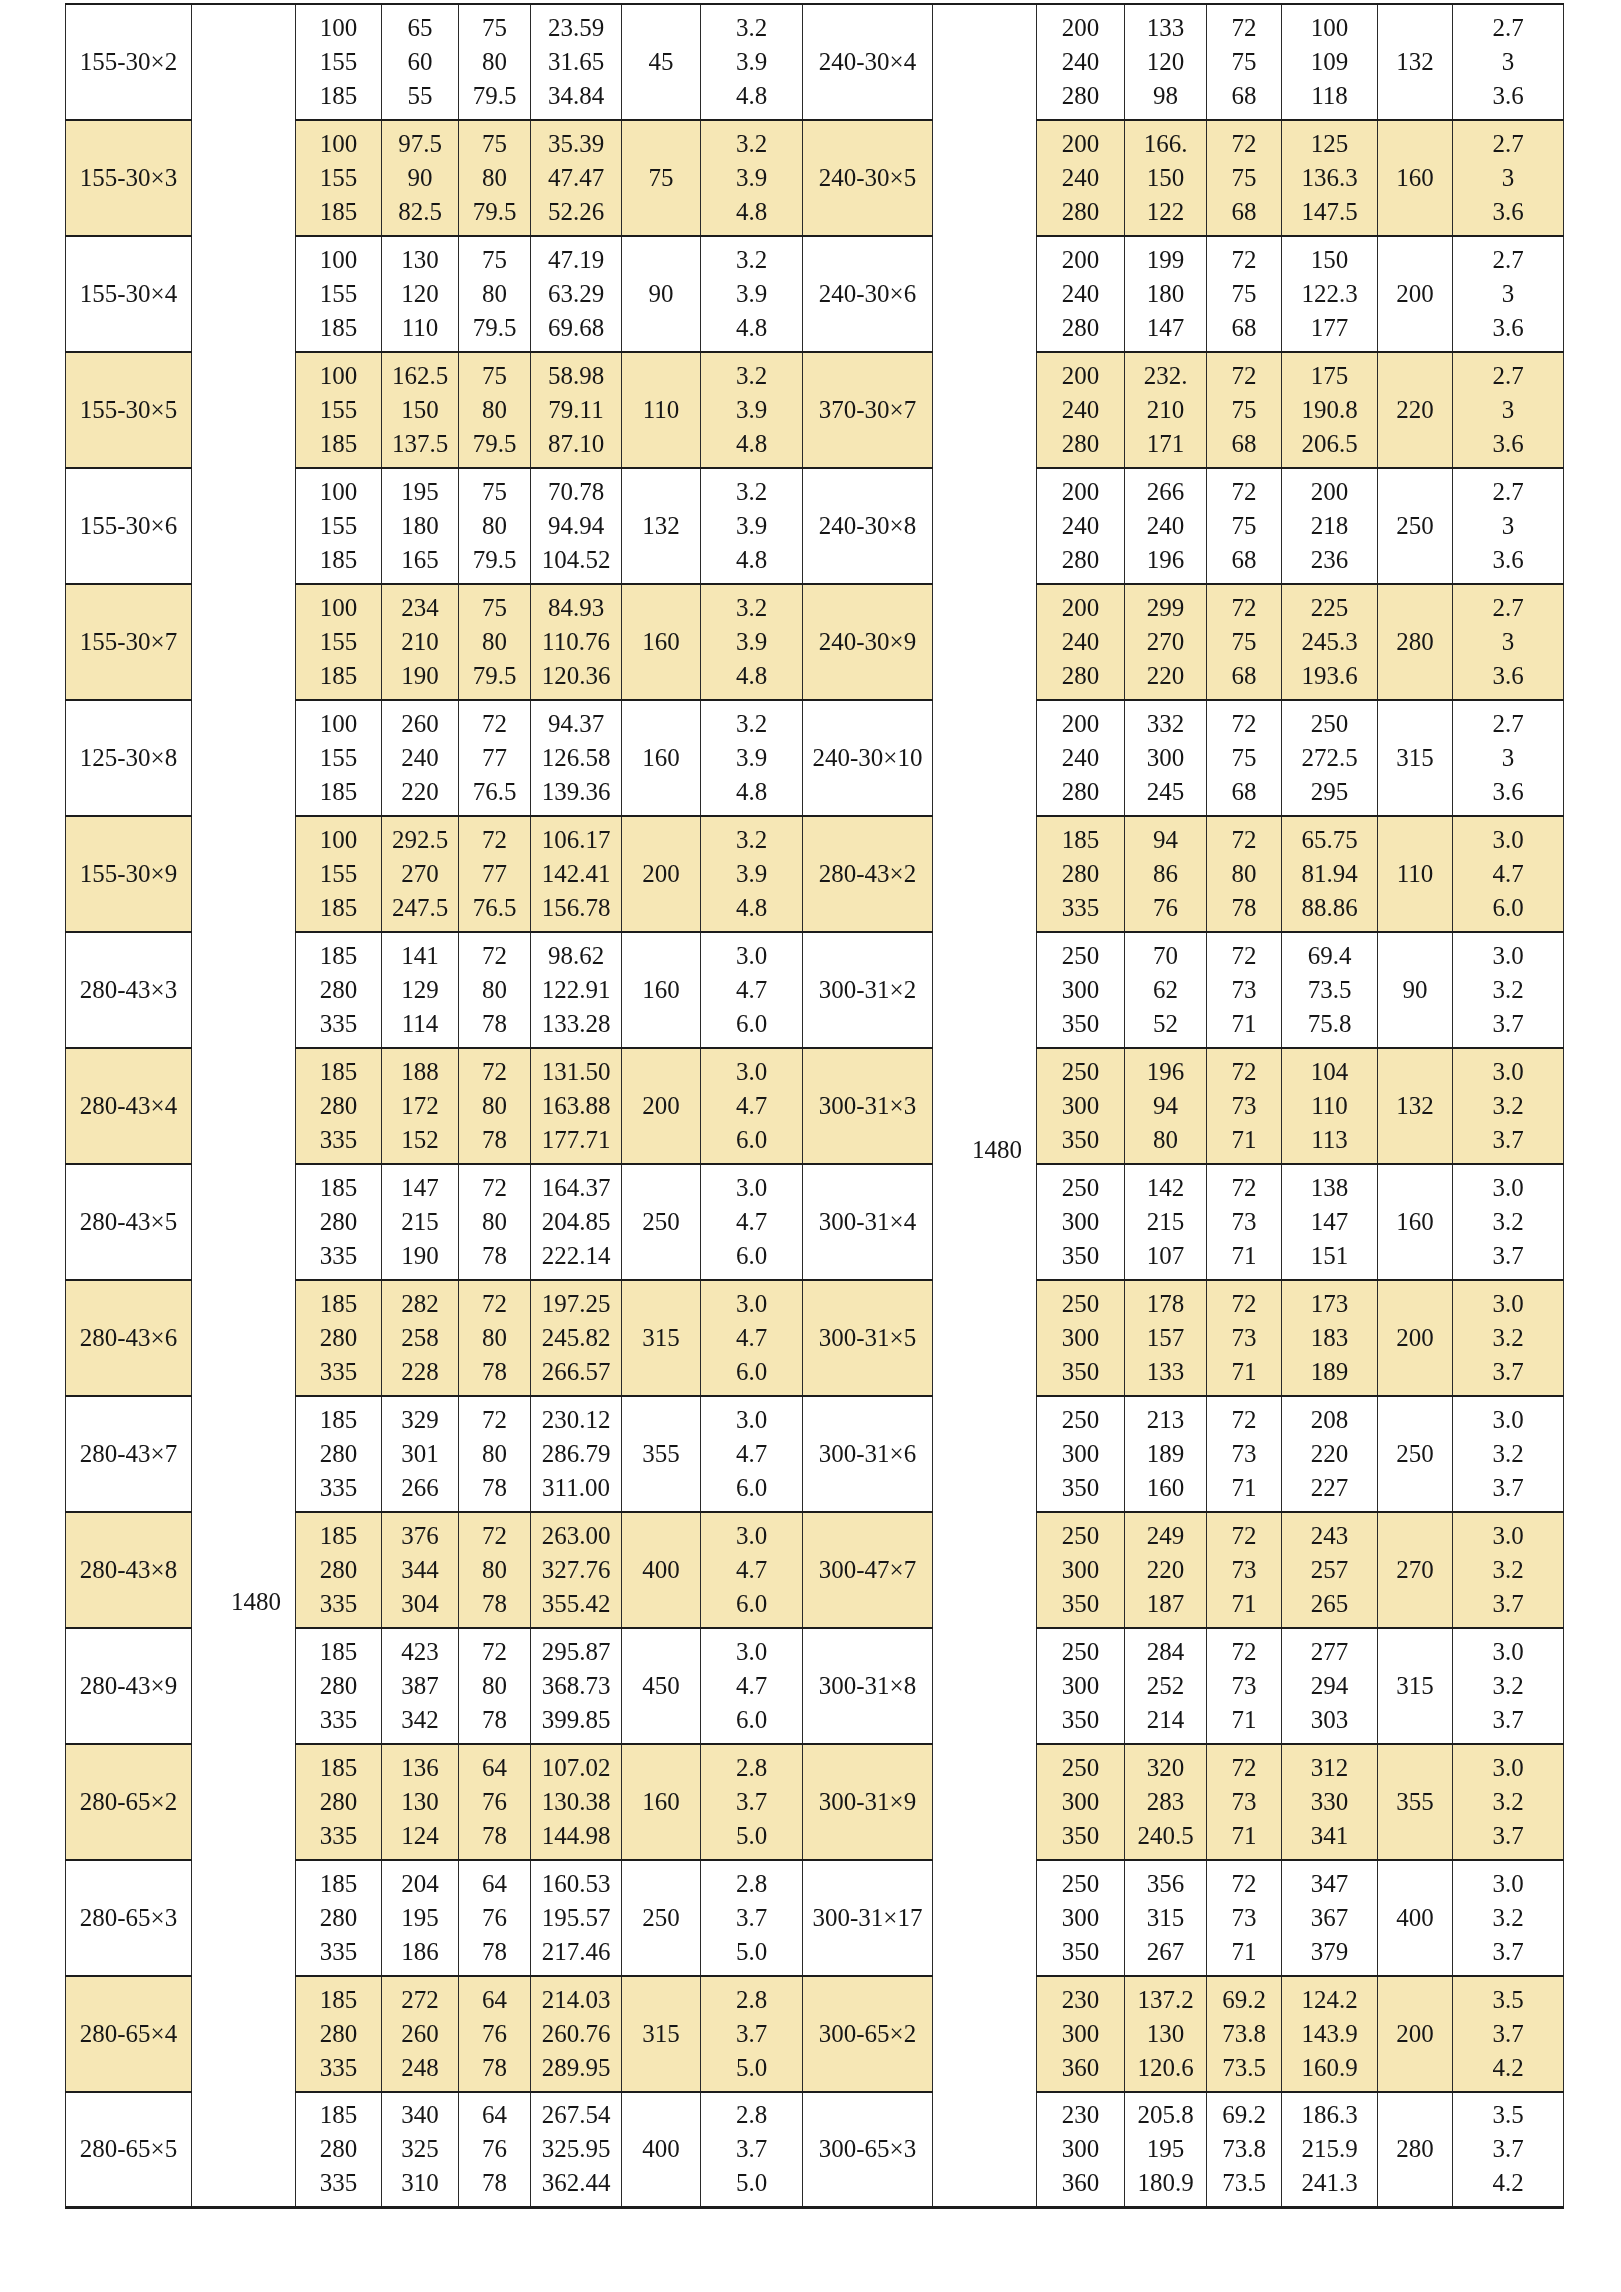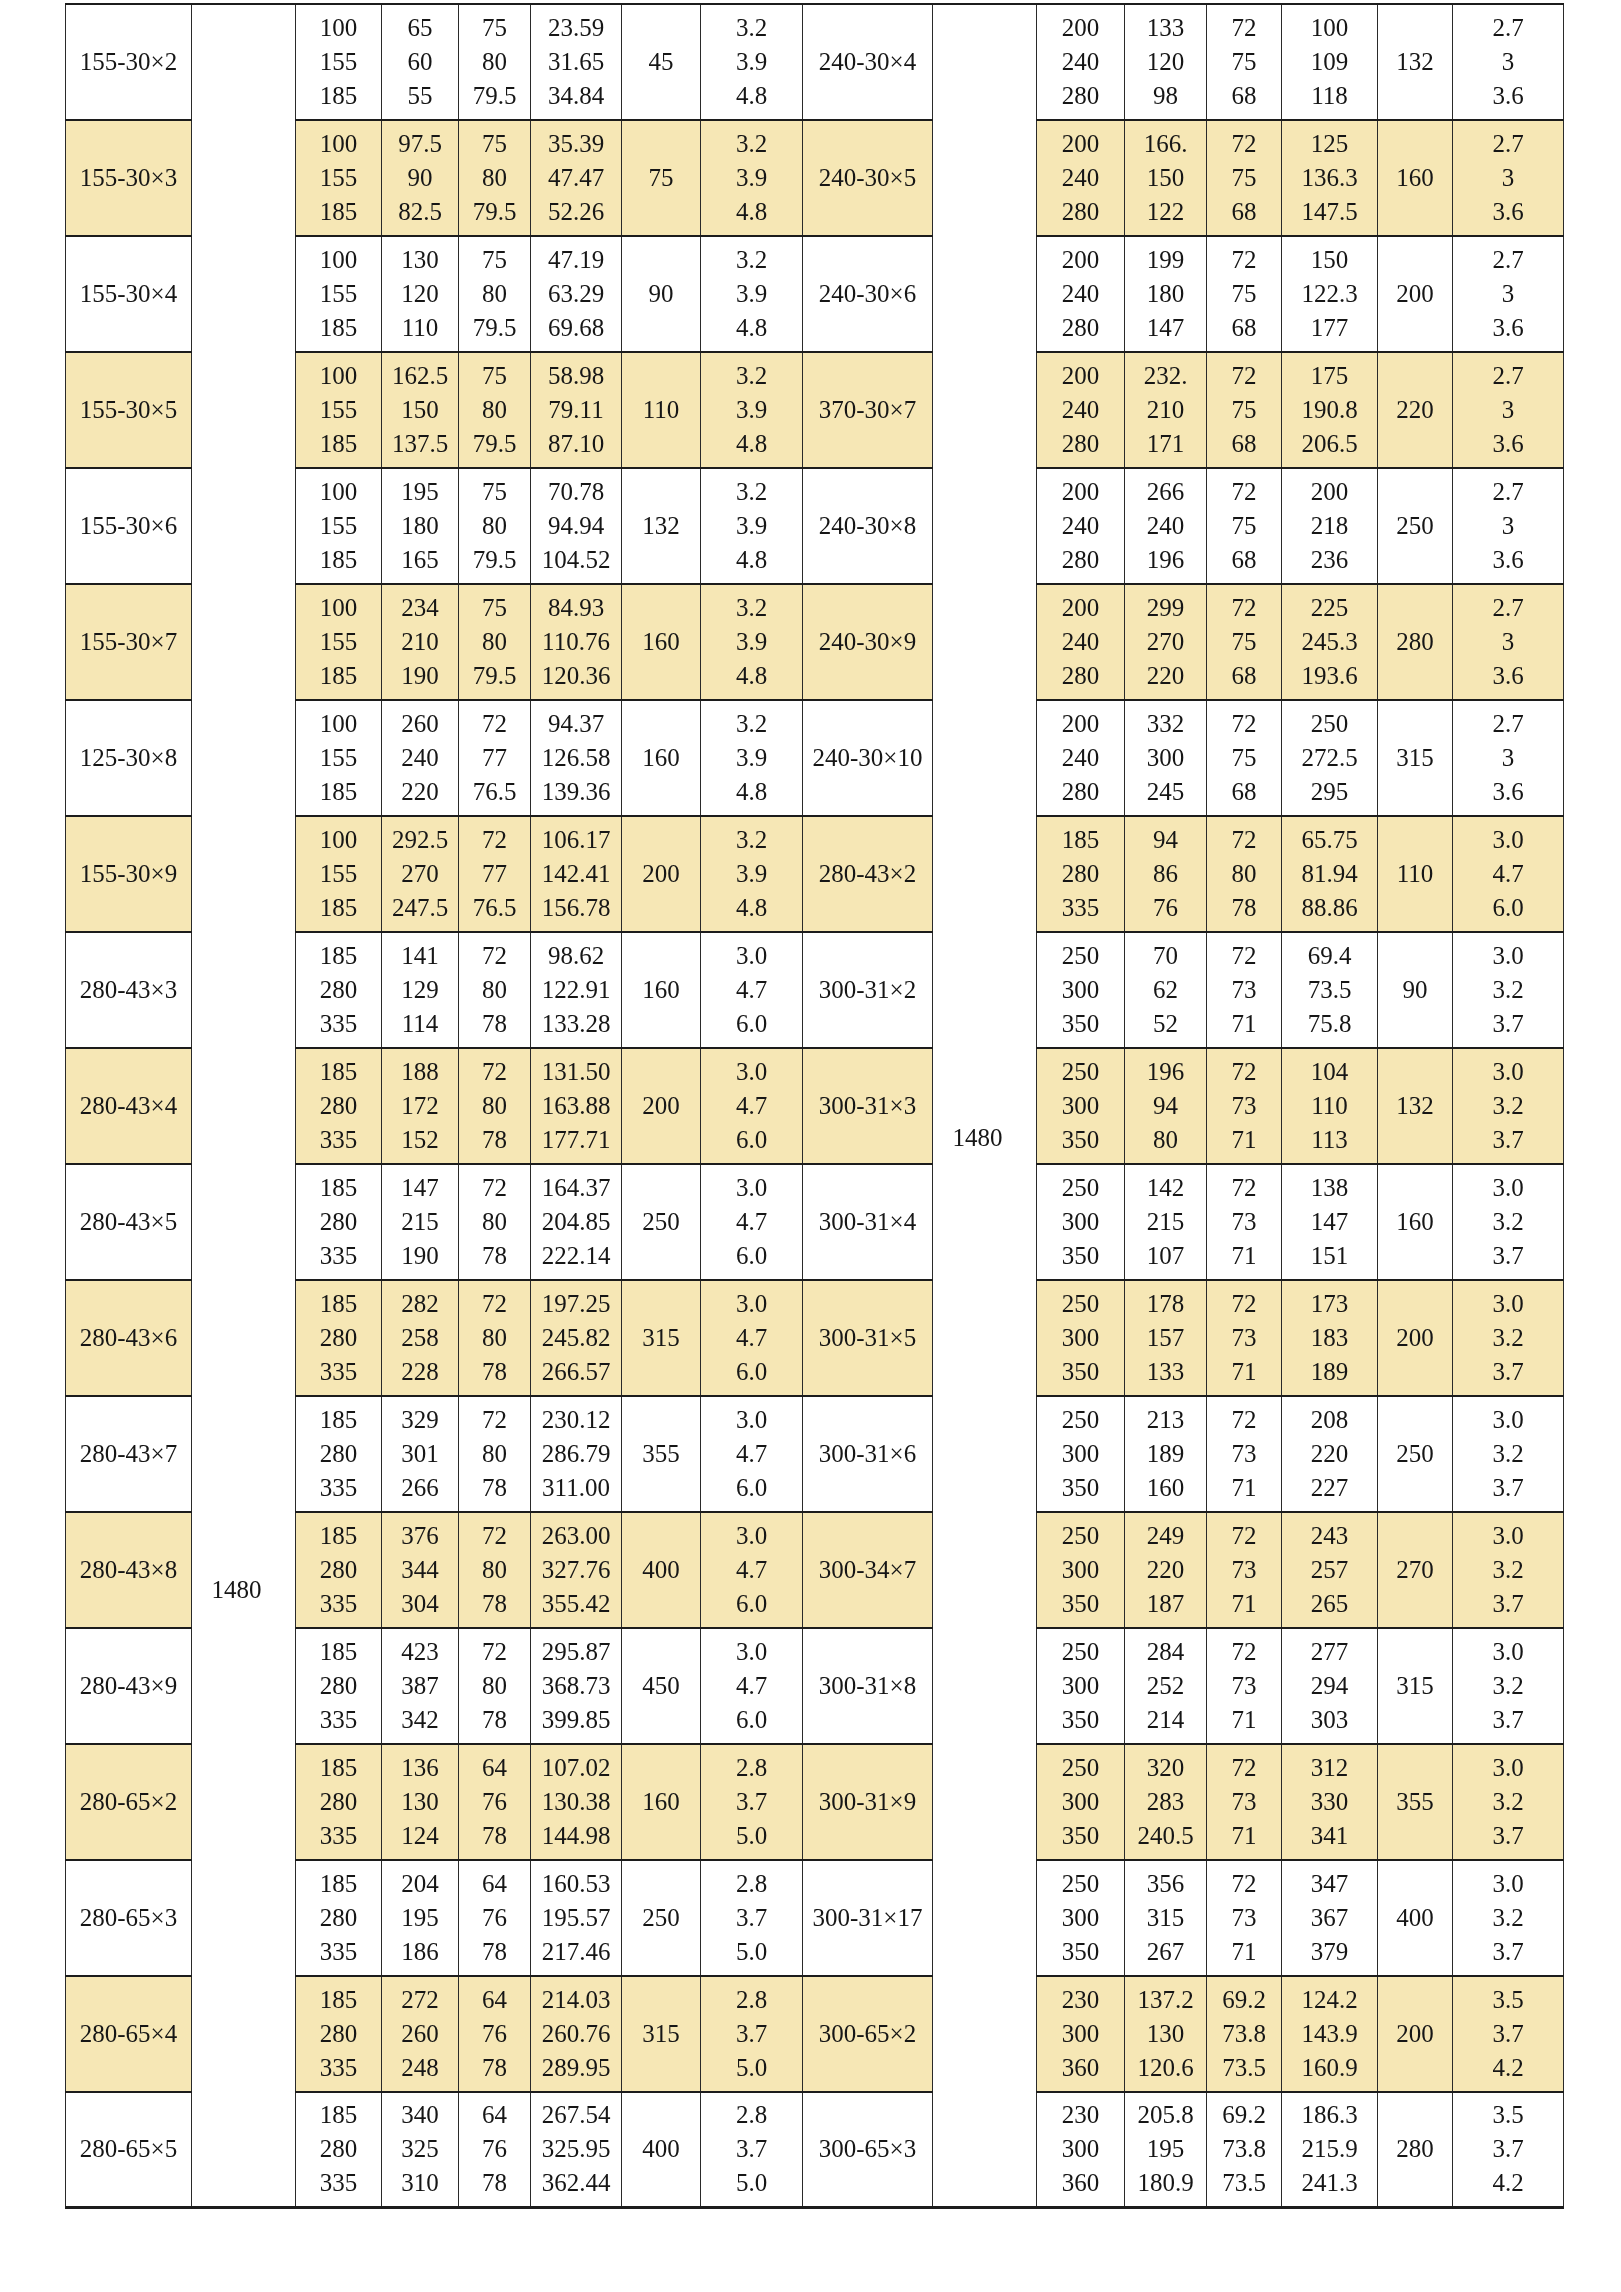--- a/index.html
+++ b/index.html
@@ -20,21 +20,21 @@
     border-top:2.7px solid #1c1c1c;border-bottom:2.7px solid #1c1c1c;
     text-align:center;vertical-align:middle;
     font-size:25px;padding:0;background:#ffffff;
     overflow:hidden;white-space:nowrap;
   }
   tr{height:116px;}
   tr.stripe td{background:#f6e7b5;}
   td.speed{background:#ffffff !important;position:relative;}
   .speed-label{
     position:absolute;left:0;right:14px;transform:translateY(-50%);
-    text-align:center;font-size:25px;
+    text-align:right;font-size:25px;margin-top:12px;
   }
   td.speed.sp-left .speed-label{top:72%;}
   td.speed.sp-right .speed-label{top:51.5%;}
   .ln{line-height:34px;}
 </style>
 </head>
 <body>
 
 <div class="page">
   <table class="spec">
@@ -812,21 +812,21 @@
             <div class="ln">263.00</div>
             <div class="ln">327.76</div>
             <div class="ln">355.42</div>
           </td>
           <td>400</td>
           <td>
             <div class="ln">3.0</div>
             <div class="ln">4.7</div>
             <div class="ln">6.0</div>
           </td>
-          <td>300-34×7</td>
+          <td>300-47×7</td>
           <td>
             <div class="ln">250</div>
             <div class="ln">300</div>
             <div class="ln">350</div>
           </td>
           <td>
             <div class="ln">249</div>
             <div class="ln">220</div>
             <div class="ln">187</div>
           </td>

